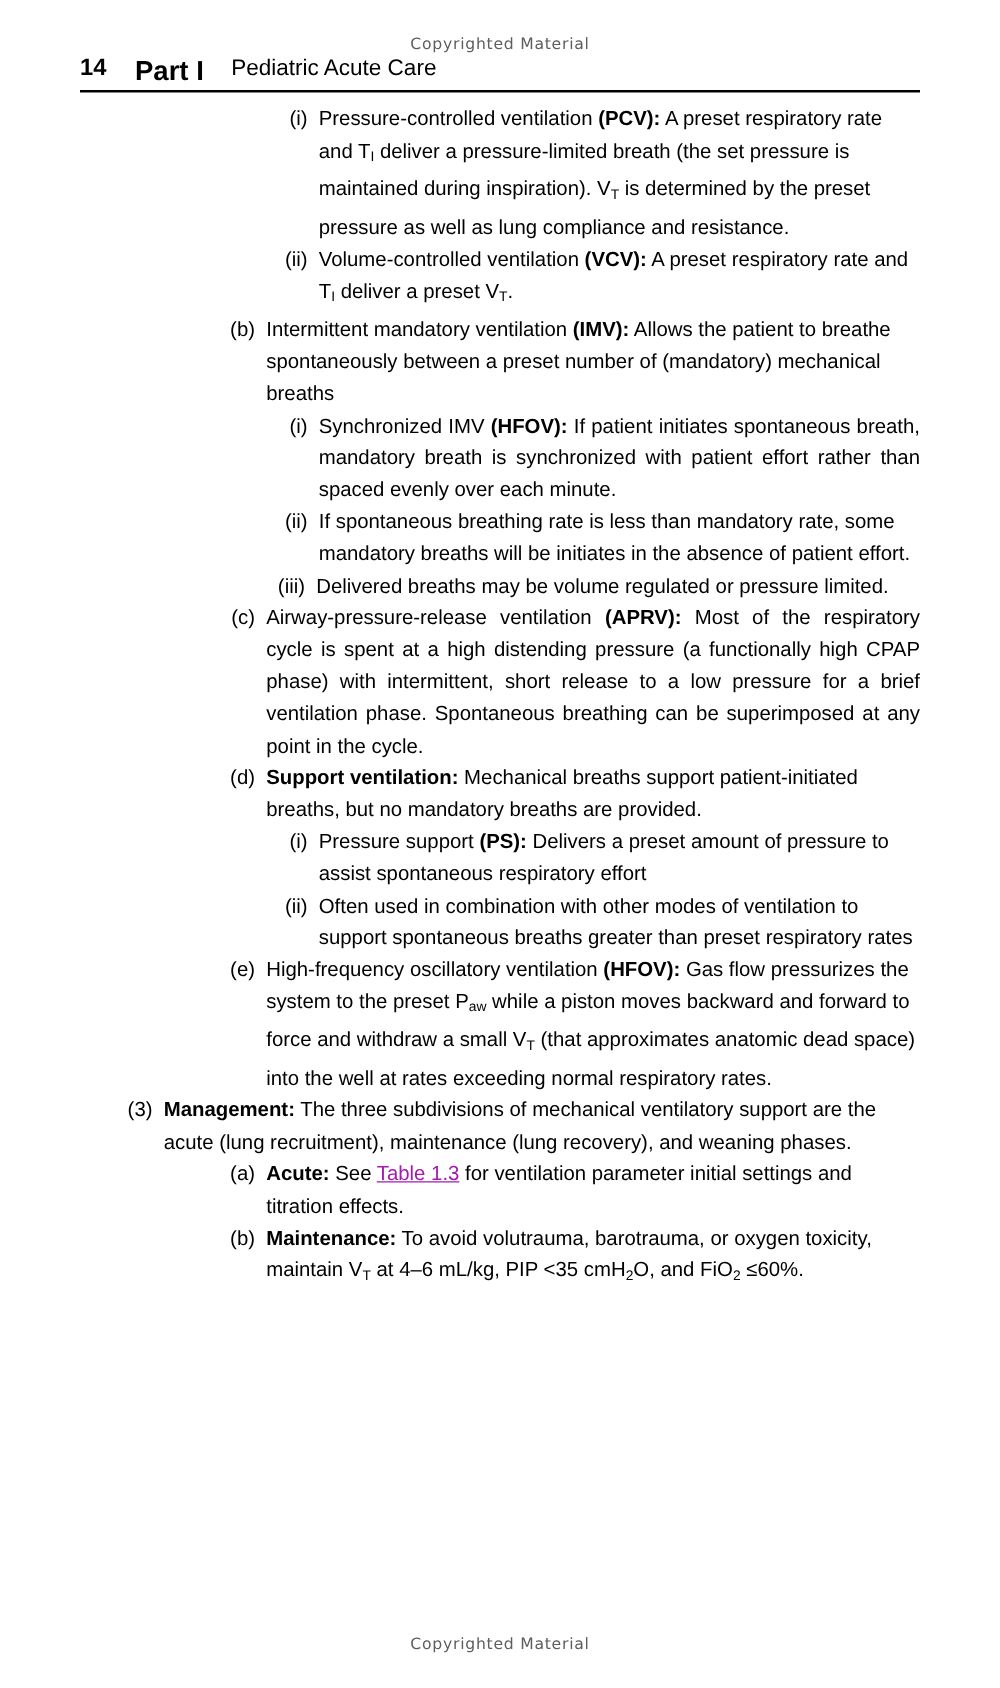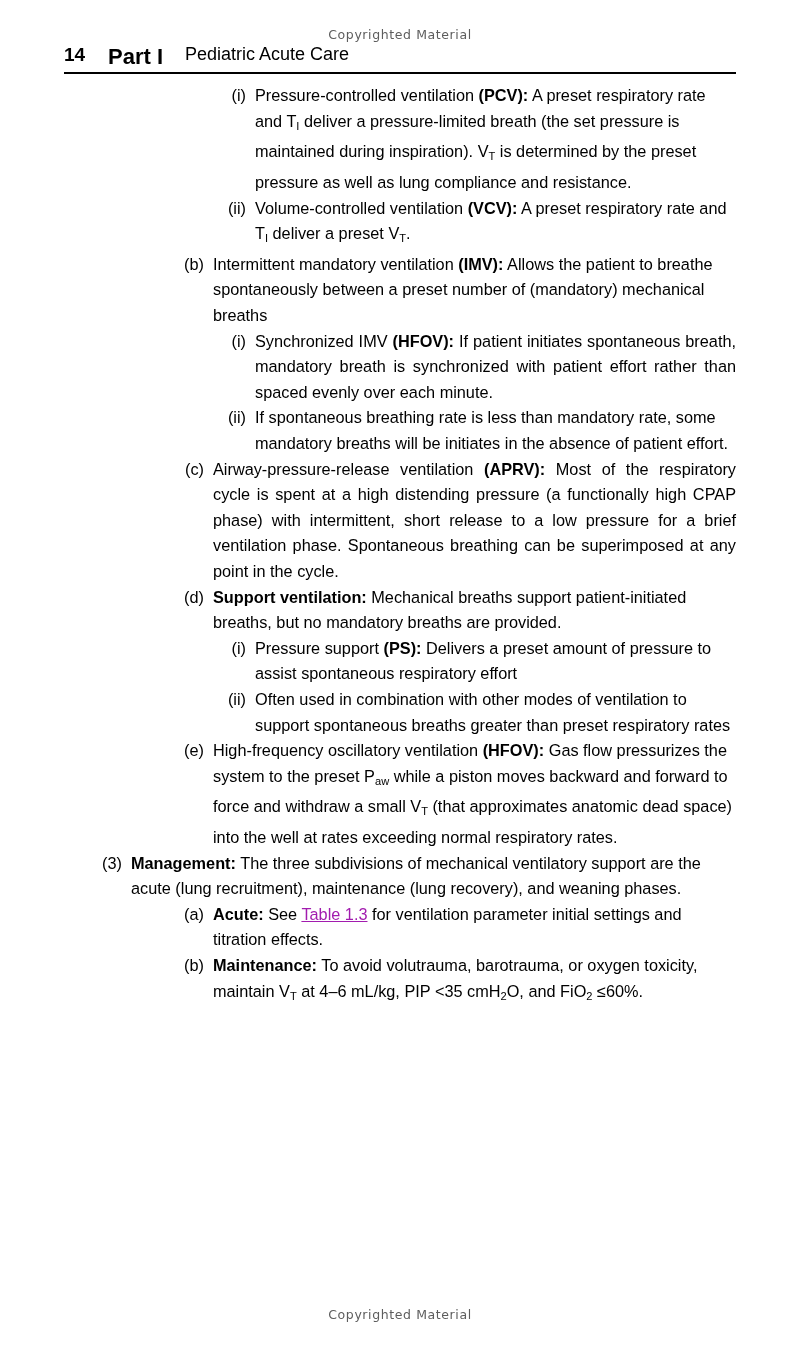--- a/index.html
+++ b/index.html
@@ -150,20 +150,24 @@
     <div class="li lvl-roman">
       <span class="marker">(i)</span>
       <span class="body justify"><span>Synchronized IMV </span><b>(HFOV):</b><span> If patient initiates spontaneous breath, mandatory breath is synchronized with patient effort rather than spaced evenly over each minute.</span></span>
     </div>
 
     <div class="li lvl-roman">
       <span class="marker">(ii)</span>
       <span class="body">If spontaneous breathing rate is less than mandatory rate, some mandatory breaths will be initiates in the absence of patient effort.</span>
     </div>
 
+    <div class="li lvl-roman2">
+      <span class="marker">(iii)</span>
+      <span class="body justify">Delivered breaths may be volume regulated or pressure limited.</span>
+    </div>
 
     <div class="li lvl-alpha">
       <span class="marker">(c)</span>
       <span class="body justify"><span>Airway-pressure-release ventilation </span><b>(APRV):</b><span> Most of the respiratory cycle is spent at a high distending pressure (a functionally high CPAP phase) with intermittent, short release to a low pressure for a brief ventilation phase. Spontaneous breathing can be superimposed at any point in the cycle.</span></span>
     </div>
 
     <div class="li lvl-alpha">
       <span class="marker">(d)</span>
       <span class="body"><b>Support ventilation:</b><span> Mechanical breaths support patient-initiated breaths, but no mandatory breaths are provided.</span></span>
     </div>

